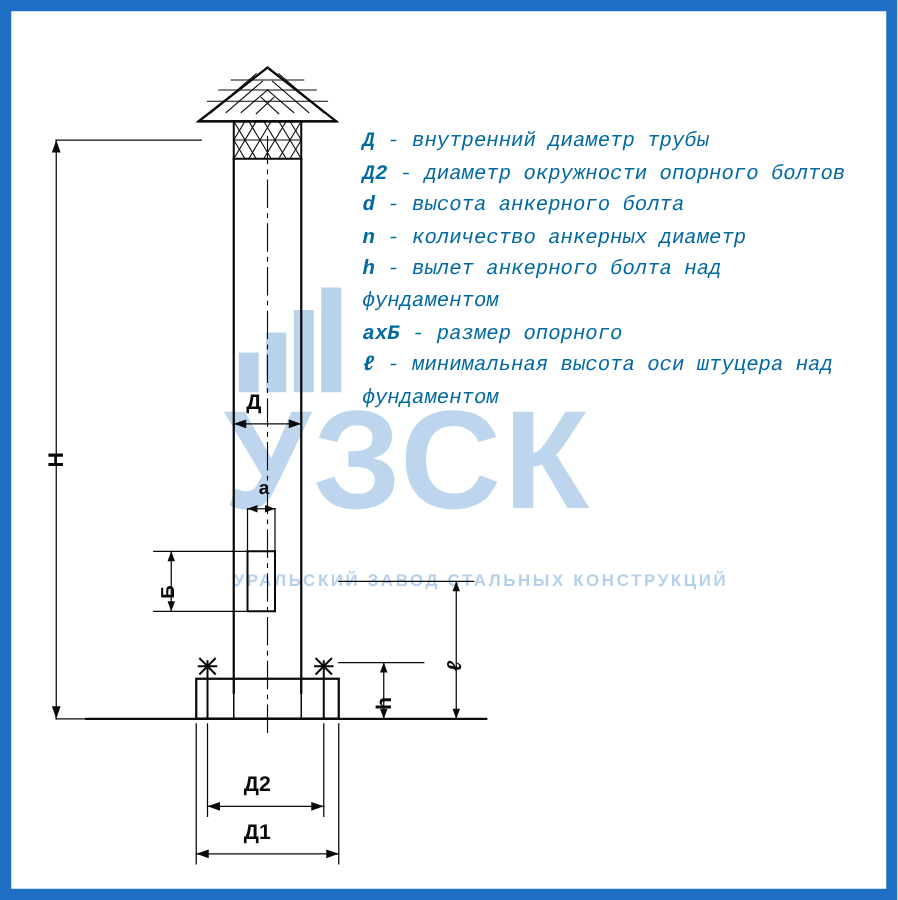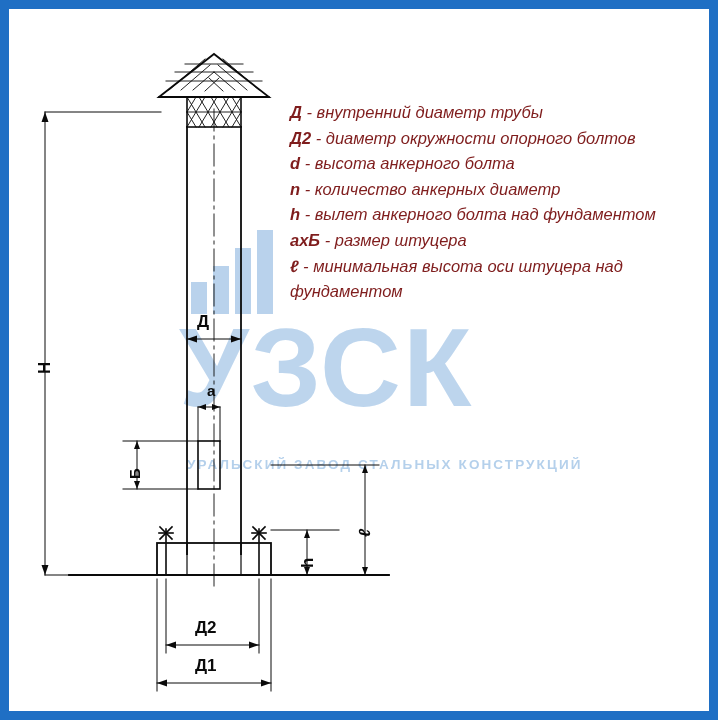--- a/index.html
+++ b/index.html
@@ -46,24 +46,24 @@
   .wm-bars{
     left:180px;top:215px;
     width:130px;height:90px;
     opacity:.8;
   }
   
   #legend{
     position:absolute;
     left:281px;top:91px;
     width:400px;
-    font-family:Liberation Sans, sans-serif;
+    font-family:Liberation Mono, monospace;
     font-size:16.5px;
     font-style:italic;
-    color:#7f1d1d;
+    color:#0369a1;
     line-height:25.6px;
   }
   #legend .row{ white-space:normal; }
   #legend .sym{ font-weight:bold; font-style:italic; }
   
   .lbl{
     position:absolute;
     color:#0a0a0a;
     font-family:"Liberation Sans", sans-serif;
     font-size:17px;
@@ -229,17 +229,17 @@
   <div class="lbl vert" style="left:289px;top:559px;">h</div>
   <div class="lbl" style="left:186px;top:609px;">Д2</div>
   <div class="lbl" style="left:186px;top:647px;">Д1</div>
 
   <div id="legend">
     <div class="row"><span class="sym">Д</span><span> - внутренний диаметр трубы</span></div>
     <div class="row"><span class="sym">Д2</span><span> - диаметр окружности опорного болтов</span></div>
     <div class="row"><span class="sym">d</span><span> - высота анкерного болта</span></div>
     <div class="row"><span class="sym">n</span><span> - количество анкерных диаметр</span></div>
     <div class="row"><span class="sym">h</span><span> - вылет анкерного болта над фундаментом</span></div>
-    <div class="row"><span class="sym">аxБ</span><span> - размер штуцера</span></div>
+    <div class="row"><span class="sym">аxБ</span><span> - размер опорного</span></div>
     <div class="row"><span class="sym">ℓ</span><span> - минимальная высота оси штуцера над фундаментом</span></div>
   </div>
 
 </div>
 
 </body></html>

